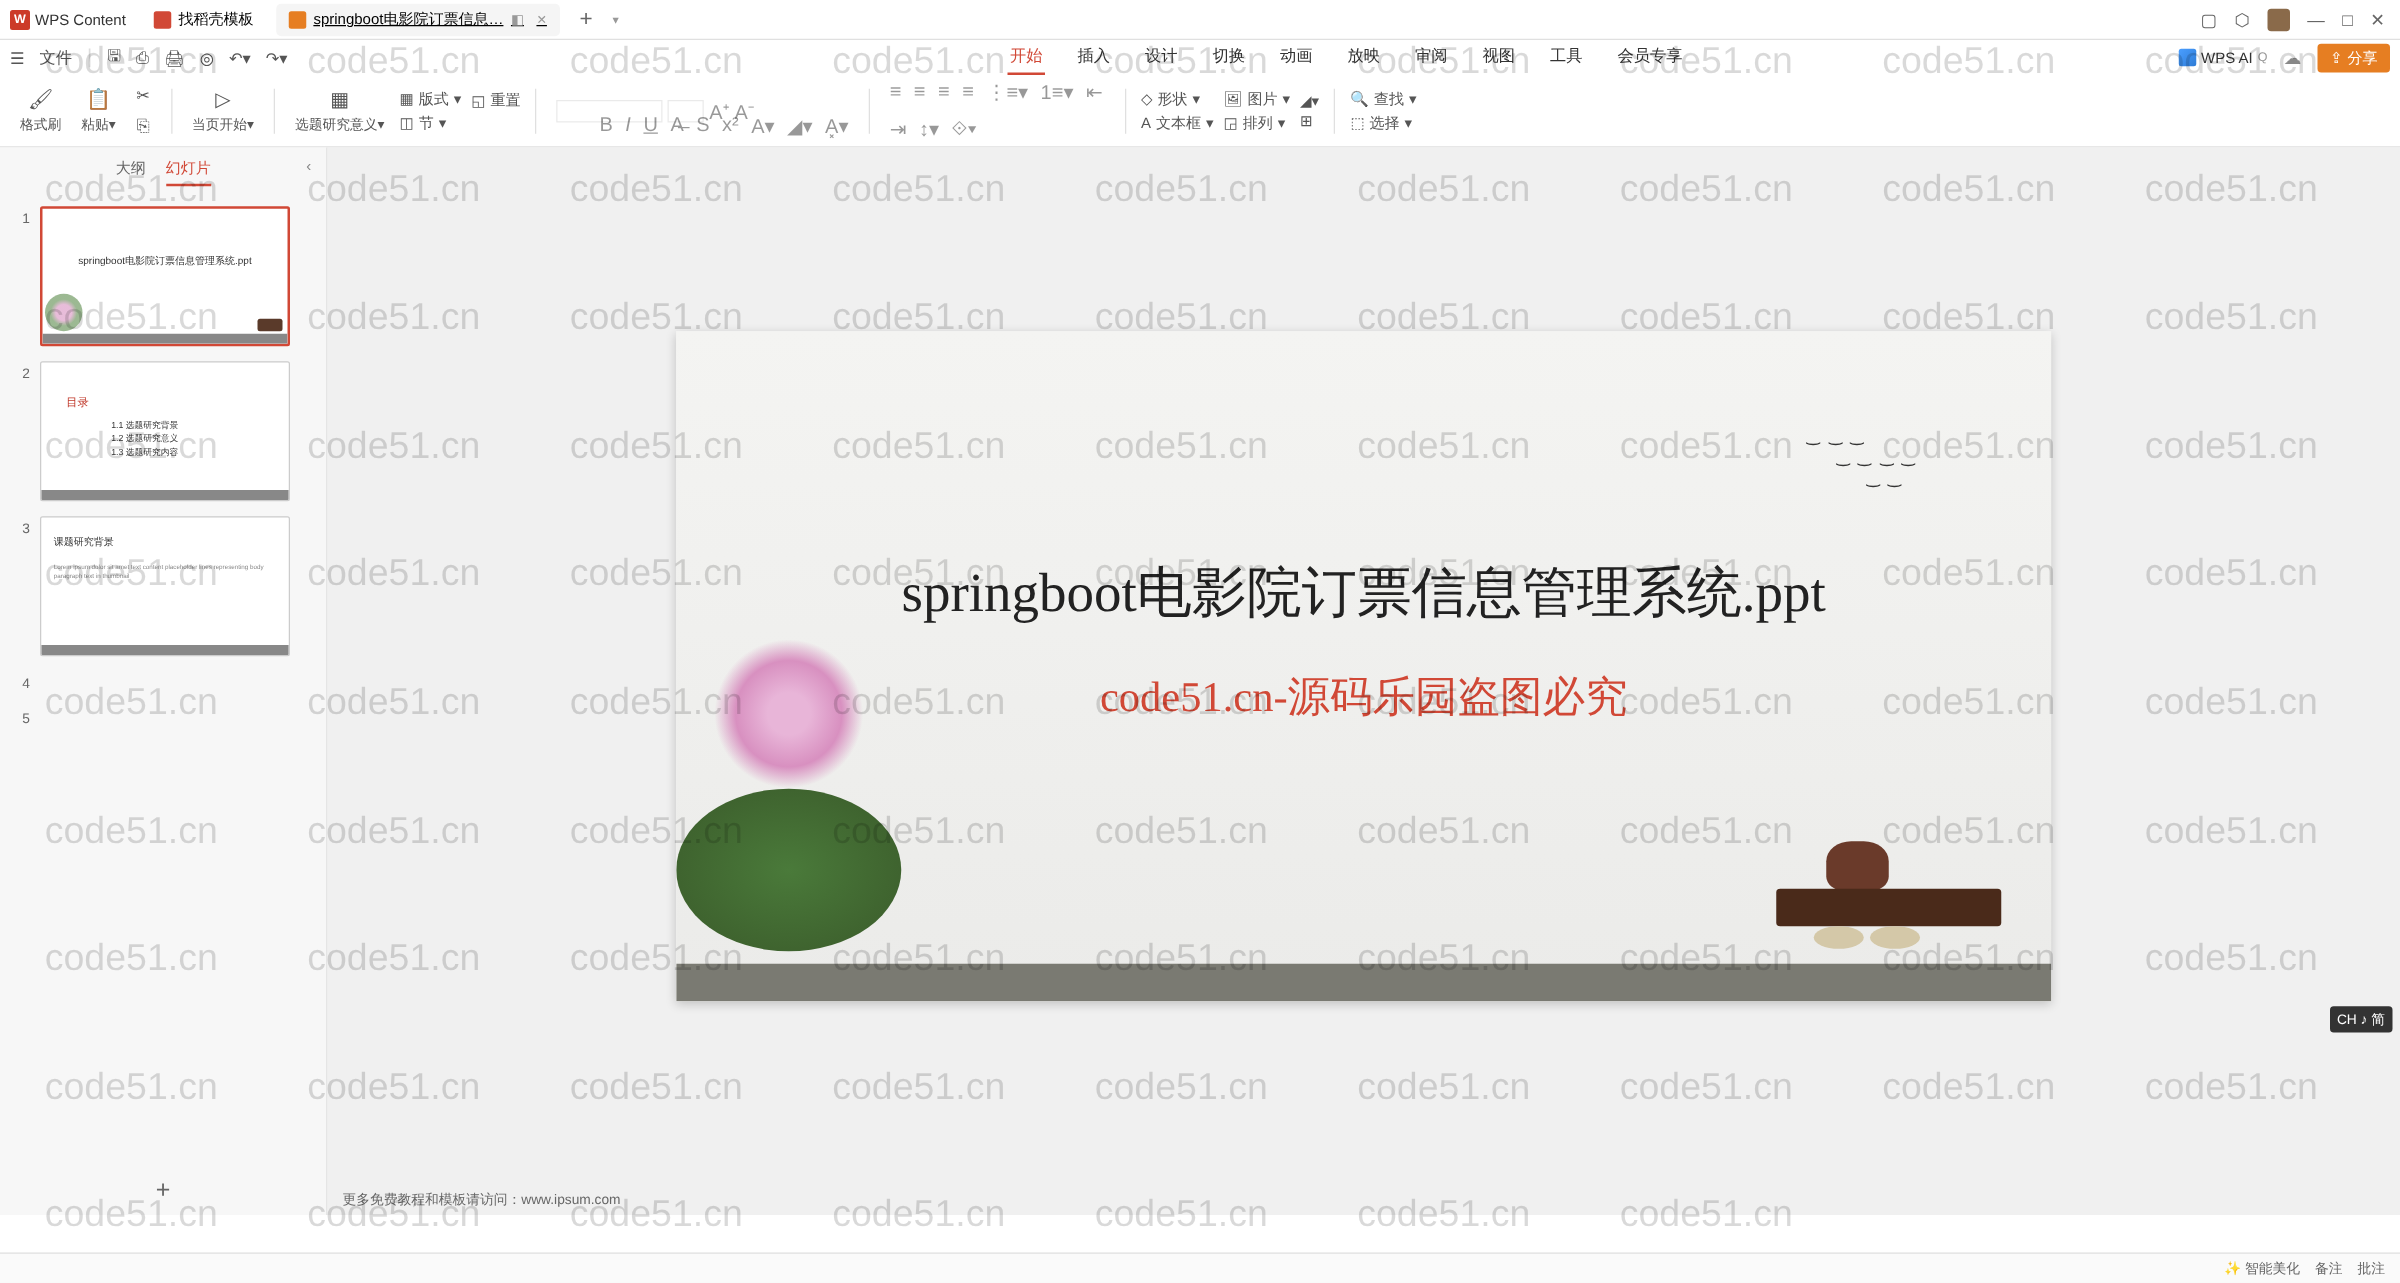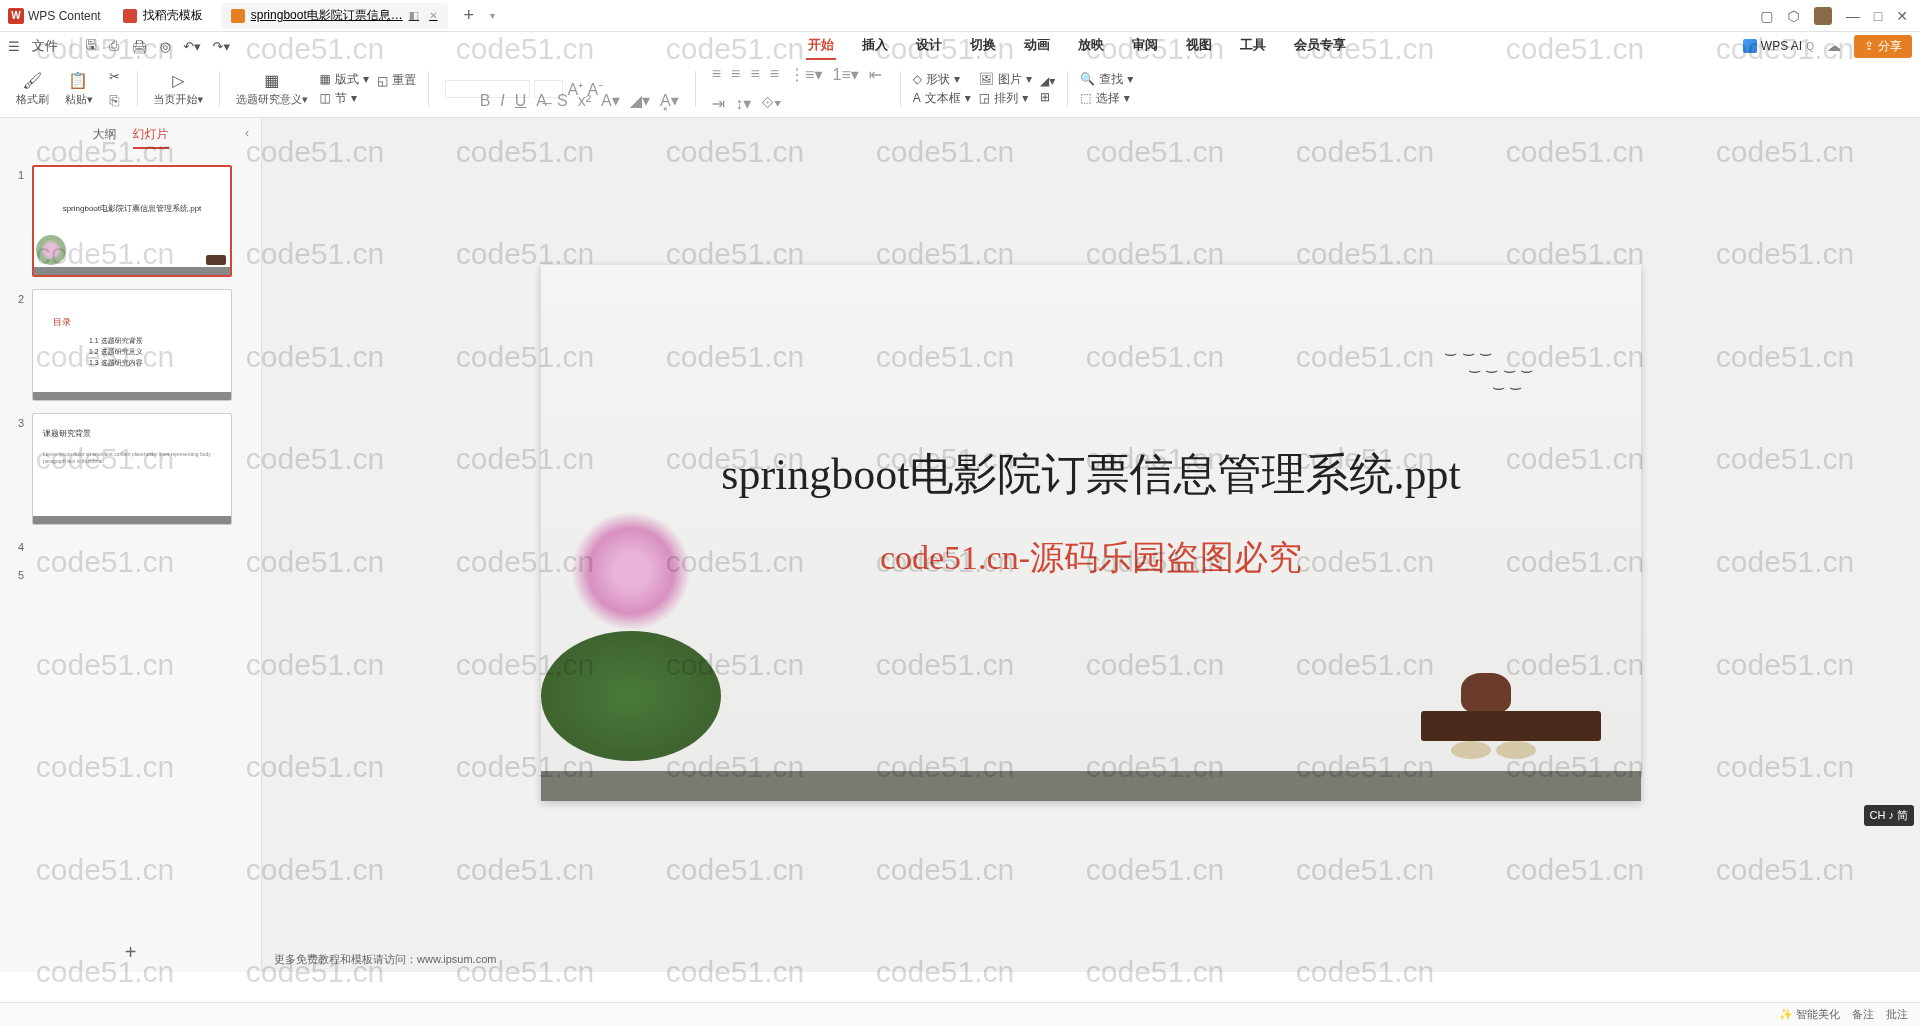--- a/index.html
+++ b/index.html
@@ -26,21 +26,21 @@
 
 
 .quick-access { height: 28px; display: flex; align-items: center; padding: 0 8px; gap: 12px; background: #fff; }
 .qa-btn { color: #555; font-size: 13px; display: flex; align-items: center; gap: 4px; }
 .qa-sep { color: #ddd; }
 
 
 .menubar { height: 30px; display: flex; align-items: center; padding: 0 8px; gap: 24px; background: #fff; position: relative; }
 .menu-spacer { flex: 1; }
 .menu-center { position: absolute; left: 50%; transform: translateX(-50%); display: flex; gap: 24px; }
-.menu-item { font-size: 13px; color: #333; padding: 4px 2px; font-weight: bold; }
+.menu-item { font-size: 13px; color: #333; padding: 4px 2px; }
 .menu-item.active { color: #d14836; border-bottom: 2px solid #d14836; }
 .menu-right { display: flex; align-items: center; gap: 13px; margin-left: 48px; }
 .wps-ai { display: flex; align-items: center; gap: 4px; font-size: 12px; color: #333; }
 .wps-ai-icon { width: 14px; height: 14px; background: linear-gradient(135deg,#4a9eff,#2e7cd6); border-radius: 2px; }
 .cloud-icon { color: #888; font-size: 14px; }
 .share-btn { background: #e67e22; color: #fff; padding: 3px 10px; border-radius: 3px; font-size: 12px; display: flex; align-items: center; gap: 4px; }
 
 
 .ribbon { height: 58px; background: #fff; border-bottom: 1px solid #e0e0e0; display: flex; align-items: center; padding: 0 12px; gap: 8px; }
 .ribbon-group { display: flex; flex-direction: column; align-items: center; gap: 2px; padding: 0 4px; }

